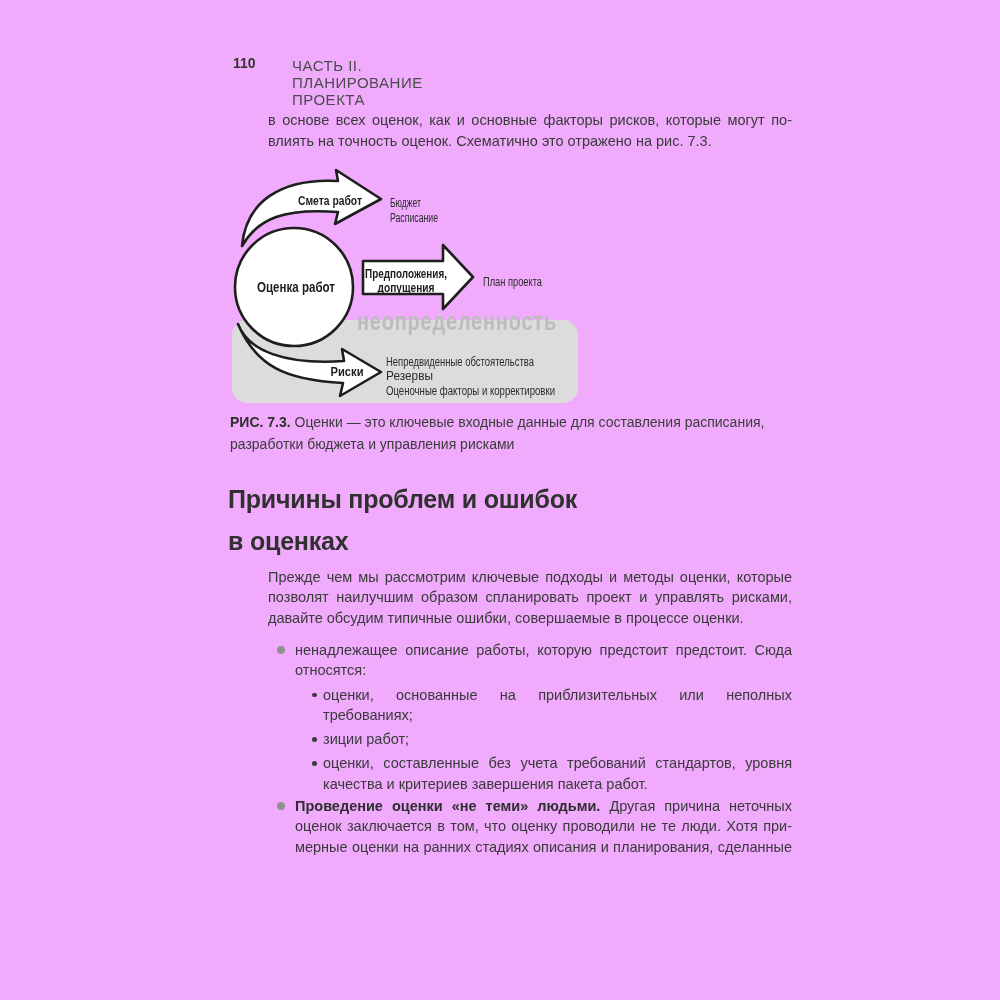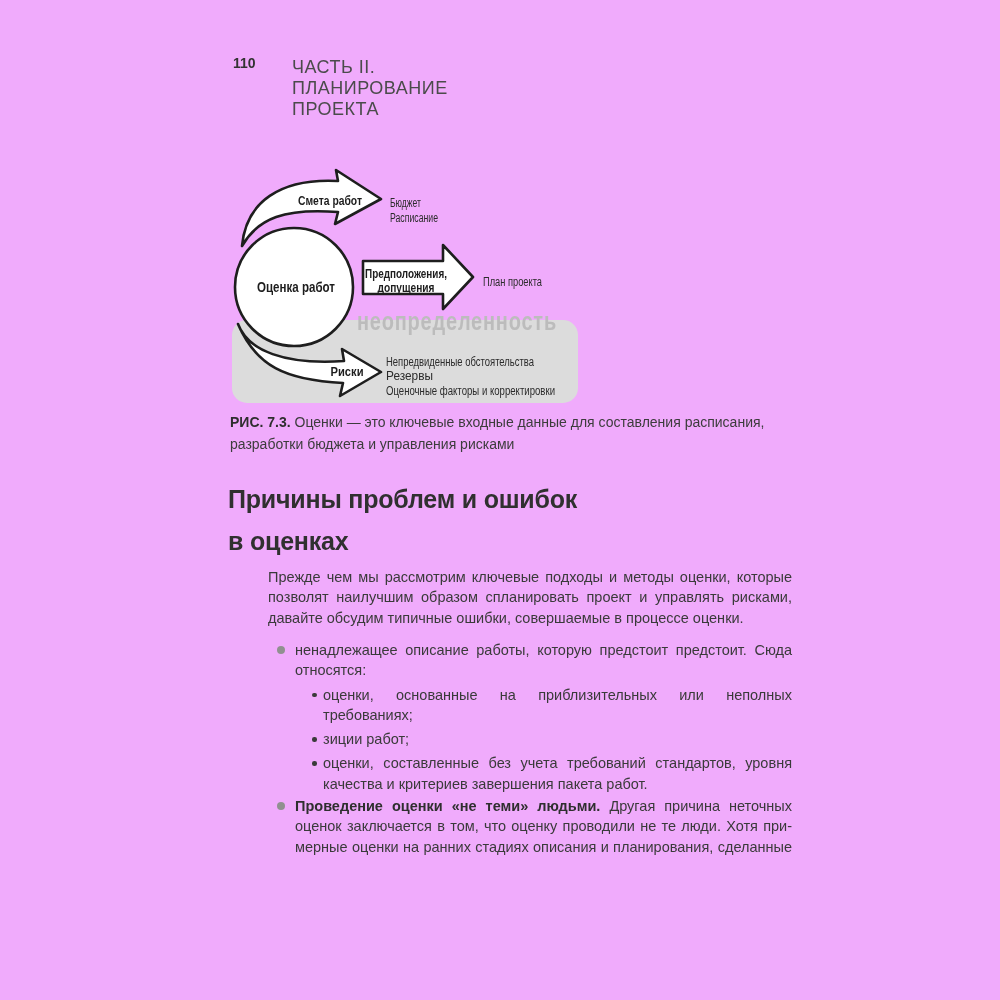--- a/index.html
+++ b/index.html
@@ -6,21 +6,21 @@
   .page {
     position:relative; width:1000px; height:1000px; background:#f0abfc;
     font-family:"Liberation Sans", sans-serif; color:#3a3a3a; overflow:hidden;
   }
   
   .jline { display:block; text-align:justify; text-align-last:justify; white-space:normal; }
   .jline.last { text-align:justify; text-align-last:left; }
 
   .running-header { position:absolute; left:233px; top:55px; height:18px; }
   .pagenum { position:absolute; left:0; top:0; font-size:14px; font-weight:bold; color:#333; }
-  .runhead { position:absolute; left:59px; top:2px; font-size:18px; letter-spacing:0.5px; color:#4b4b4b; }
+  .runhead { position:absolute; left:59px; top:2px; font-size:15px; letter-spacing:0.5px; color:#4b4b4b; }
 
   .intro { position:absolute; left:268px; top:110px; width:524px; margin:0;
            font-size:14.5px; line-height:21px; }
 
   .figure-wrap { position:absolute; left:230px; top:166px; width:360px; height:245px; }
   .figure-wrap svg { font-family:"Liberation Sans", sans-serif; }
   .d-bold { font-weight:bold; fill:#1d1d1d; }
   .d-out  { fill:#2b2b2b; }
   .d-unc  { font-weight:bold; fill:#bcbcbc; }
 
@@ -50,20 +50,24 @@
 </head>
 <body>
 
 <div class="page">
 
   <div class="running-header">
     <span class="pagenum">110</span>
     <span class="runhead">ЧАСТЬ II. ПЛАНИРОВАНИЕ ПРОЕКТА</span>
   </div>
 
+  <p class="intro">
+    <span class="jline">в основе всех оценок, как и основные факторы рисков, которые могут по-</span>
+    <span class="jline last">влиять на точность оценок. Схематично это отражено на рис. 7.3.</span>
+  </p>
 
   <div class="figure-wrap">
     <svg width="360" height="245" viewBox="0 0 360 245">
 
       <rect x="2" y="154" width="346" height="83" rx="15" fill="#dcdcdc"></rect>
       <text class="d-unc" x="127" y="164" font-size="25" letter-spacing="1" textLength="200" lengthAdjust="spacingAndGlyphs">неопределенность</text>
 
       <path d="M 12 80 C 16 36 50 12 108 15 L 106 4 L 151 33 L 105 58 L 108 46 C 55 42 28 52 12 80 Z" fill="#ffffff" stroke="#1e1e1e" stroke-width="2.6" stroke-linejoin="round"></path>
 
       <path d="M 8 158 C 18 185 55 199 114 195 L 112 183 L 151 206 L 110 230 L 113 217 C 55 214 26 200 8 158 Z" fill="#ffffff" stroke="#1e1e1e" stroke-width="2.6" stroke-linejoin="round"></path>

